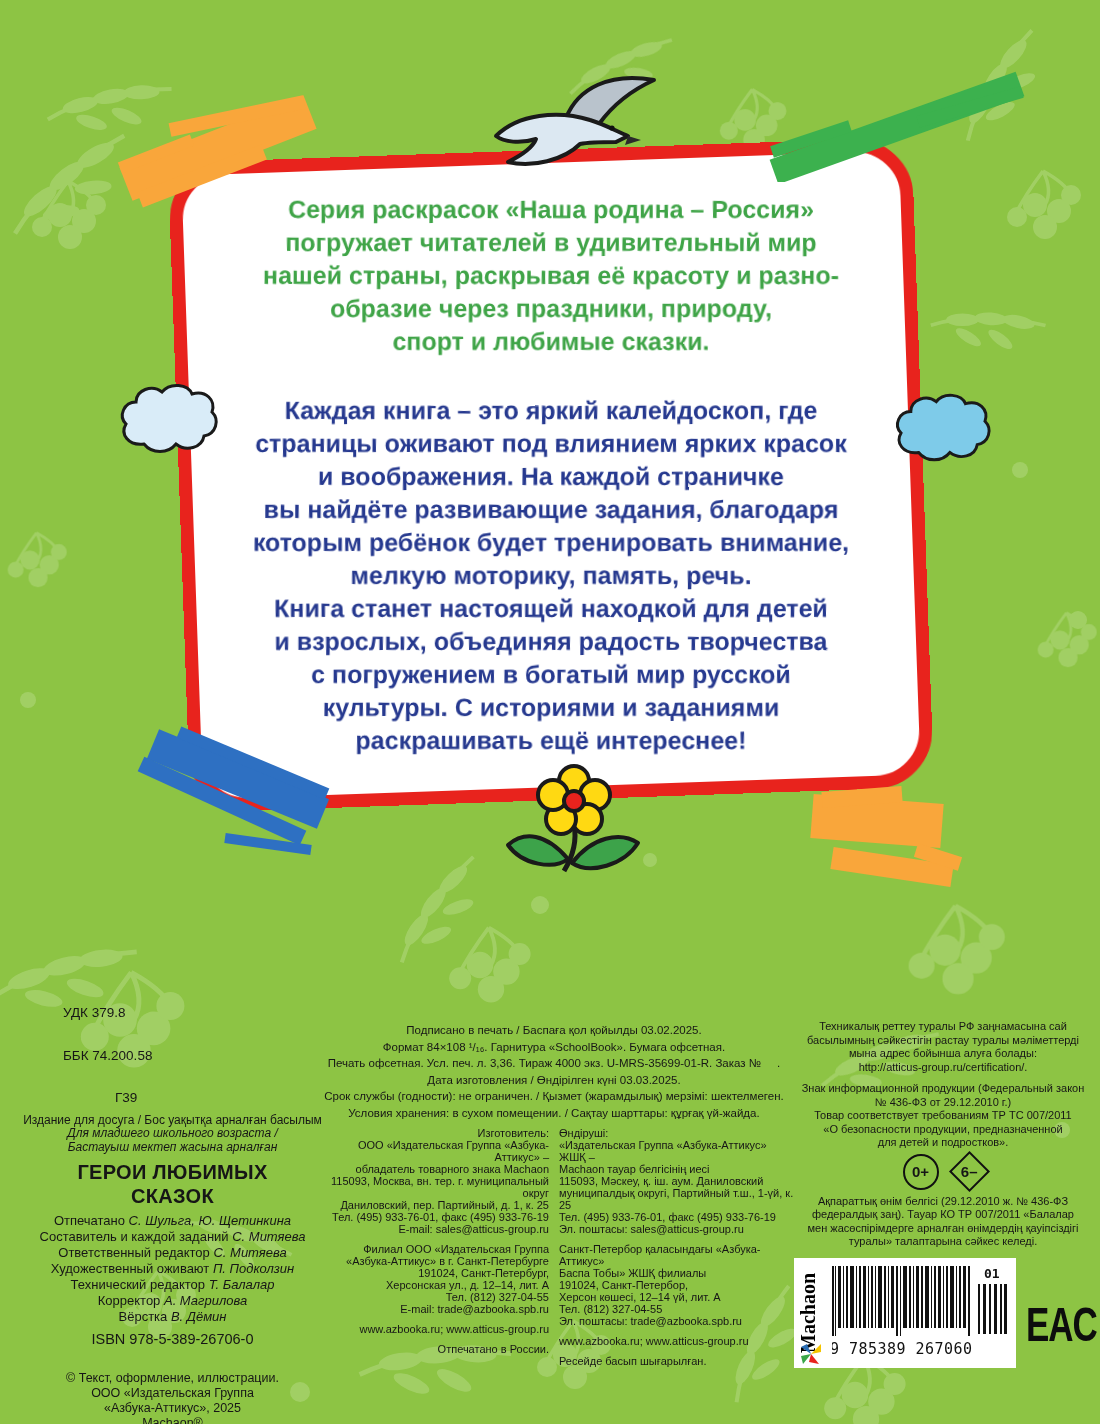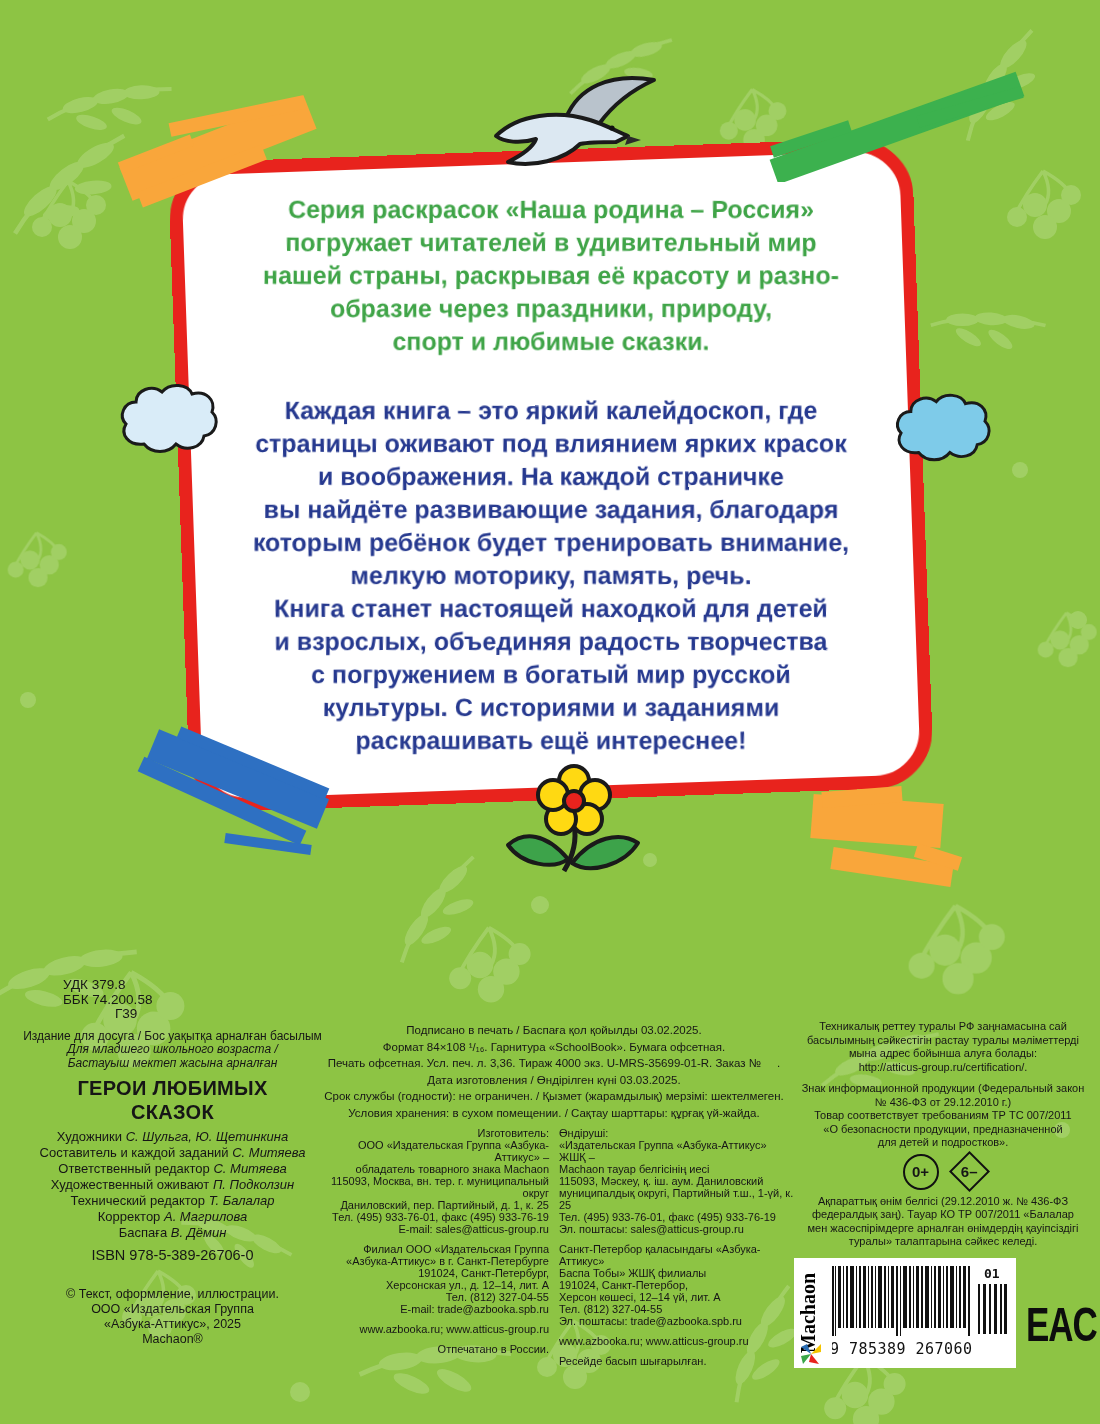--- a/index.html
+++ b/index.html
@@ -25,21 +25,21 @@
     transform:rotate(2deg);text-align:center;font-weight:bold;
   }
   .para-intro{color:#3fa447;font-size:25px;line-height:33px;}
   .para-body{color:#26398f;font-size:25px;line-height:33px;margin-top:36px;}
 
   .decor{z-index:3;}
 
   
   .imprint{z-index:1;}
   #imprint-left{left:15px;top:978px;width:315px;text-align:center;}
-  .udc-line{text-align:left;padding-left:48px;font-size:13.5px;line-height:14.5px;}
+  .udc-line{text-align:left;padding-left:48px;font-size:13.5px;line-height:14.5px;margin-top:28px;}
   .udc-g39{padding-left:100px;}
   .edition{margin-top:8px;font-size:12px;line-height:13.5px;}
   .audience{font-style:italic;font-size:12px;line-height:13.5px;}
   .book-title{margin-top:6px;font-size:20px;line-height:24px;font-weight:bold;letter-spacing:.3px;}
   .credits{margin-top:5px;font-size:13px;line-height:16px;}
   .credit-name{font-style:italic;}
   .isbn{margin-top:6px;font-size:14.5px;}
   .copyright{margin-top:24px;font-size:12.5px;line-height:15px;}
 
   #imprint-center{left:314px;top:1022px;width:480px;text-align:center;}
@@ -224,27 +224,27 @@
 <div id="imprint-left" class="abs imprint">
   <div class="udc-line">УДК 379.8</div>
   <div class="udc-line">ББК 74.200.58</div>
   <div class="udc-line udc-g39">Г39</div>
   <div class="edition">Издание для досуга / Бос уақытқа арналған басылым</div>
   <div class="audience pre">Для младшего школьного возраста /
 Бастауыш мектеп жасына арналған</div>
   <div class="book-title pre">ГЕРОИ ЛЮБИМЫХ
 СКАЗОК</div>
   <div class="credits">
-    <div><span>Художники </span><span class="credit-name">С. Шульга, Ю. Щетинкина</span></div>
+    <div><span>Отпечатано </span><span class="credit-name">С. Шульга, Ю. Щетинкина</span></div>
     <div><span>Составитель и каждой заданий </span><span class="credit-name">С. Митяева</span></div>
     <div><span>Ответственный редактор </span><span class="credit-name">С. Митяева</span></div>
     <div><span>Художественный оживают </span><span class="credit-name">П. Подколзин</span></div>
     <div><span>Технический редактор </span><span class="credit-name">Т. Балалар</span></div>
     <div><span>Корректор </span><span class="credit-name">А. Магрилова</span></div>
-    <div><span>Баспаға </span><span class="credit-name">В. Дёмин</span></div>
+    <div><span>Вёрстка </span><span class="credit-name">В. Дёмин</span></div>
   </div>
   <div class="isbn">ISBN 978-5-389-26706-0</div>
   <div class="copyright pre">© Текст, оформление, иллюстрации.
 ООО «Издательская Группа
 «Азбука-Аттикус», 2025
 Machaon®</div>
 </div>
 
 <div id="imprint-center" class="abs imprint">
   <div class="print-block pre">Подписано в печать / Баспаға қол қойылды 03.02.2025.

